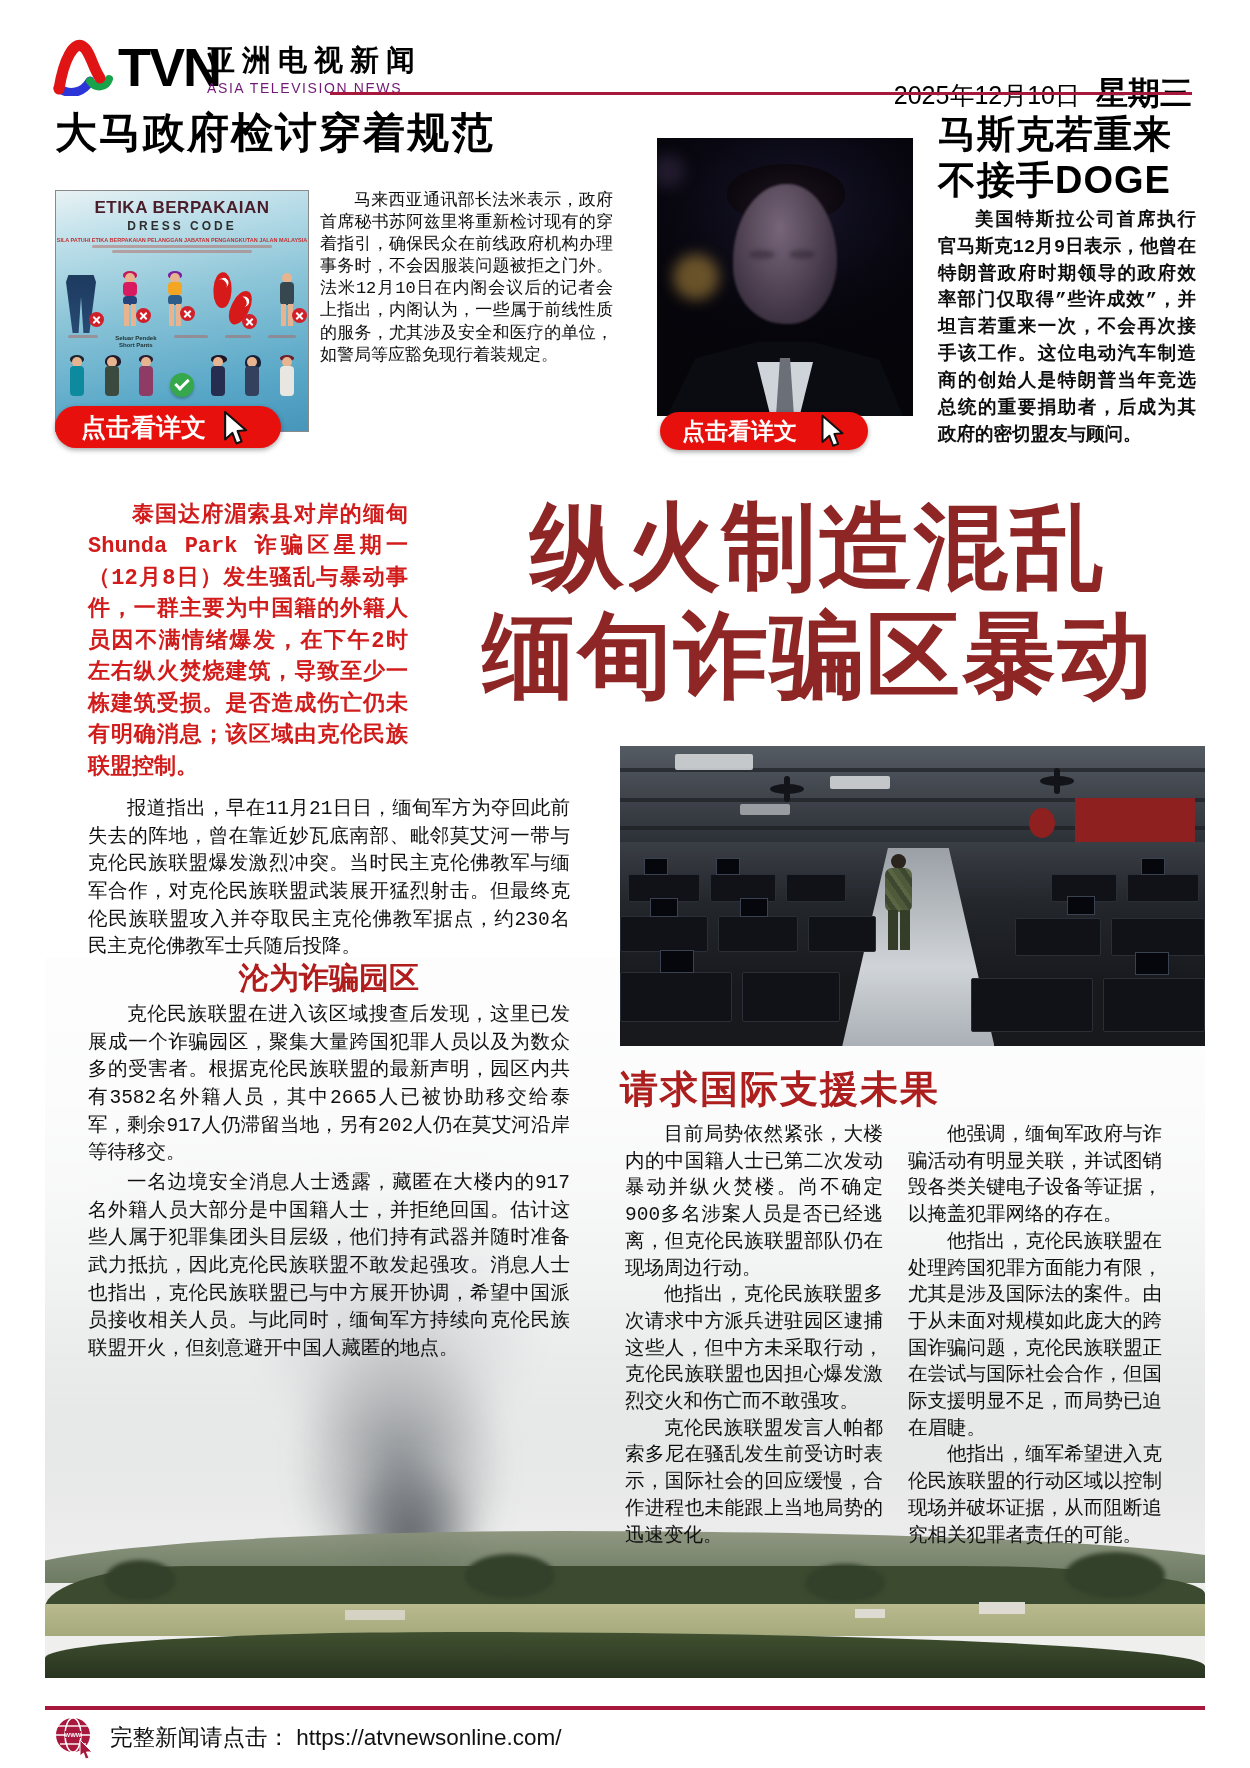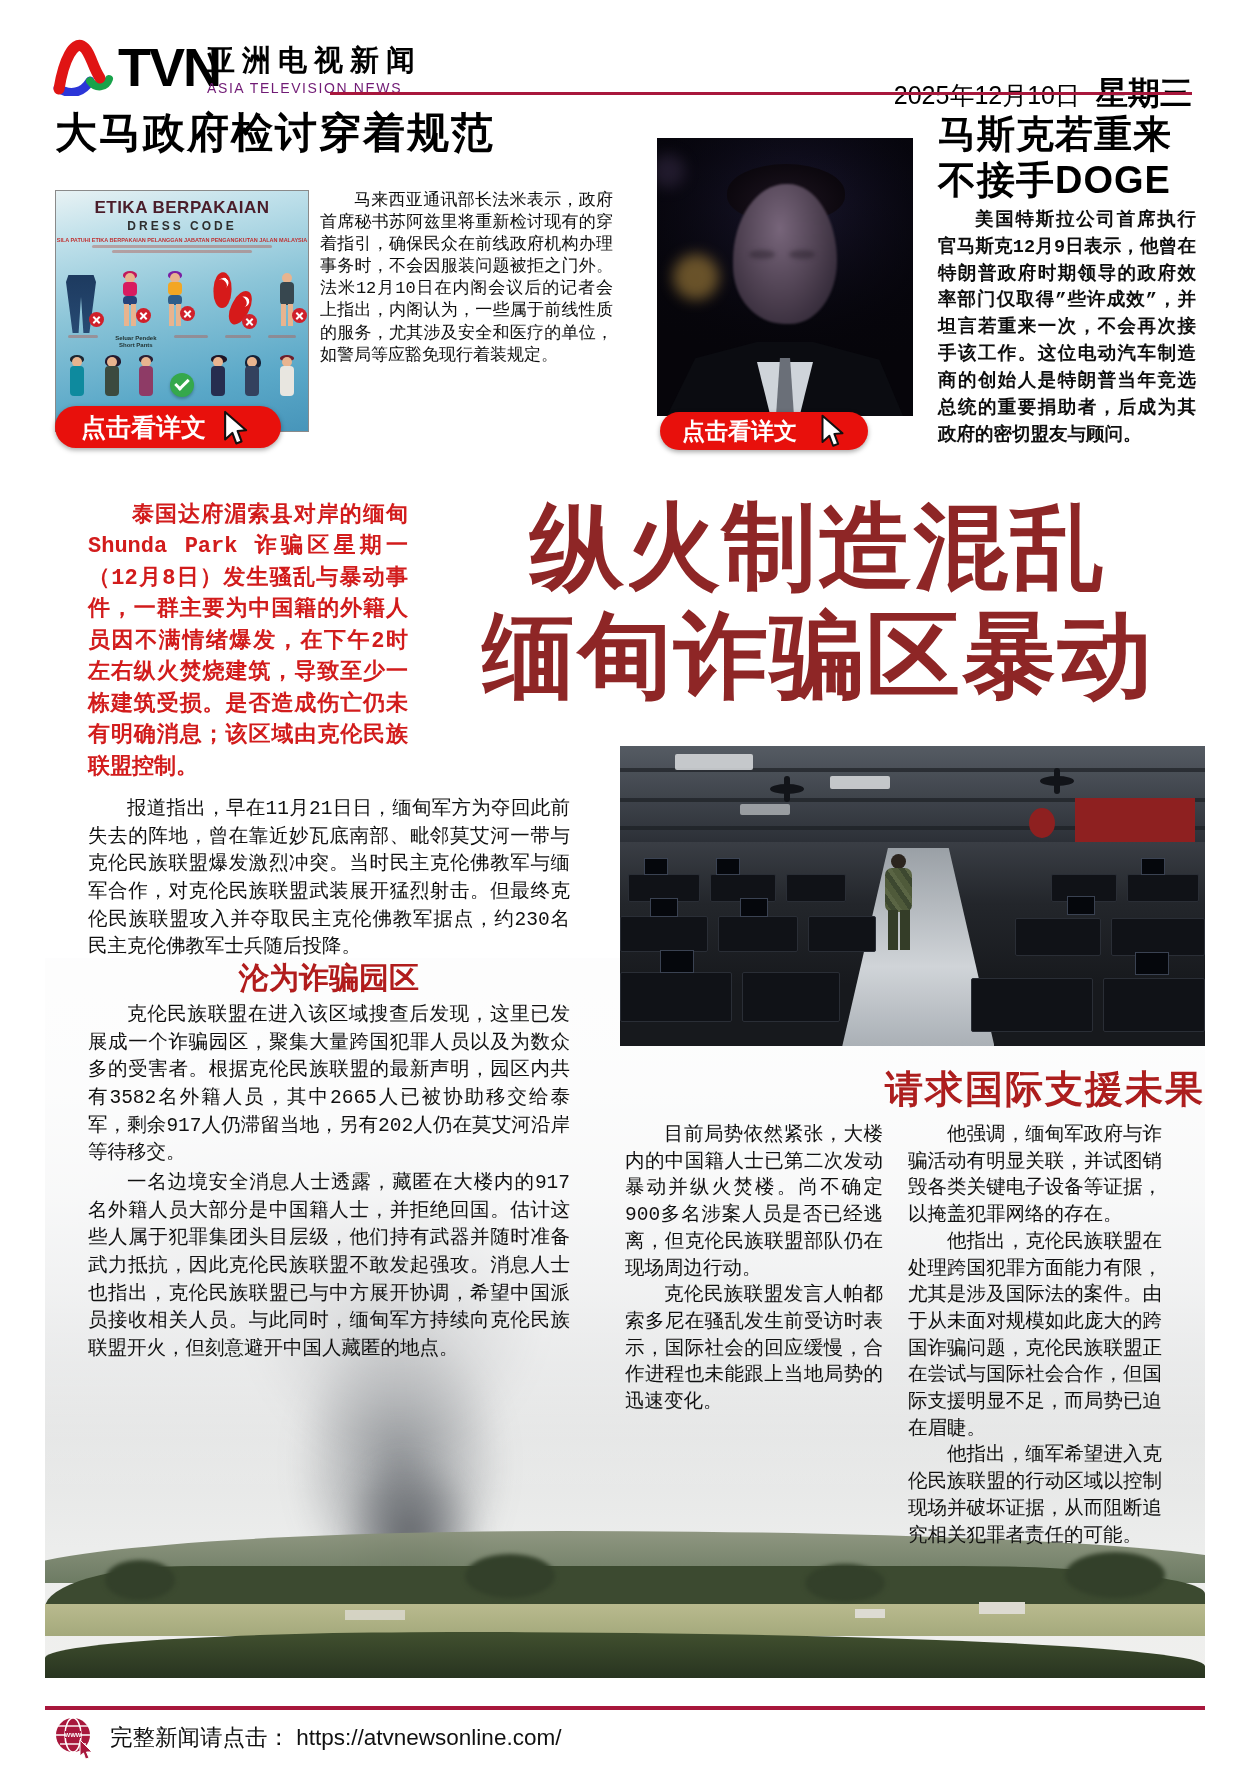--- a/index.html
+++ b/index.html
@@ -18,21 +18,21 @@
   .date-txt{font-size:25px;color:#000;}
   .weekday-txt{font-size:32px;font-weight:900;color:#000;}
 
   
   .h-black{font-weight:900;color:#000;line-height:1.18;}
   .body-txt{font-size:17px;line-height:1.3;color:#0e0e0e;}
   .body-txt2{font-size:18.5px;line-height:1.45;color:#0e0e0e;font-weight:600;}
   .lead-red{font-size:22px;line-height:1.43;font-weight:800;color:#d21c1c;}
   .main-head{font-size:94px;font-weight:900;color:#8e2626;line-height:1.16;text-align:center;letter-spacing:2px;}
   .sec-head1{font-size:30px;font-weight:900;color:#b11c1c;text-align:center;}
-  .sec-head2{font-size:38px;font-weight:900;color:#ad1e1e;text-align:right;letter-spacing:2px;}
+  .sec-head2{font-size:38px;font-weight:900;color:#ad1e1e;text-align:left;letter-spacing:2px;}
   .para{font-size:19.5px;line-height:1.42;color:#101010;}
   .colp{font-size:19.5px;line-height:1.37;color:#101010;}
   .colp p{margin:0;}
 
   
   .btn{position:absolute;background:#e8100c;border-radius:22px;color:#fff;font-weight:800;
        display:flex;align-items:center;box-shadow:0 2px 5px rgba(0,0,0,.35);z-index:6;}
 
   
   .poster{background:linear-gradient(168deg,#e8f2f4 0%,#bfe0ea 18%,#8cc5d8 45%,#5aa8c8 78%,#4795ba 100%);
@@ -352,20 +352,21 @@
   </div>
 
   <div class="abs sec-head1 z2" style="left:88px;top:958px;width:482px;">沦为诈骗园区</div>
   <div class="abs para jchi indent z2" style="left:88px;top:1002px;width:482px;">克伦民族联盟在进入该区域搜查后发现，这里已发展成一个诈骗园区，聚集大量跨国犯罪人员以及为数众多的受害者。根据克伦民族联盟的最新声明，园区内共有3582名外籍人员，其中2665人已被协助移交给泰军，剩余917人仍滞留当地，另有202人仍在莫艾河沿岸等待移交。</div>
   <div class="abs para jchi indent z2" style="left:88px;top:1170px;width:482px;">一名边境安全消息人士透露，藏匿在大楼内的917名外籍人员大部分是中国籍人士，并拒绝回国。估计这些人属于犯罪集团头目层级，他们持有武器并随时准备武力抵抗，因此克伦民族联盟不敢发起强攻。消息人士也指出，克伦民族联盟已与中方展开协调，希望中国派员接收相关人员。与此同时，缅甸军方持续向克伦民族联盟开火，但刻意避开中国人藏匿的地点。</div>
 
   <div class="abs sec-head2 z2" style="left:620px;top:1064px;width:585px;">请求国际支援未果</div>
 
   <div class="abs colp jchi z2" style="left:625px;top:1122px;width:258px;">
     <p class="indent">目前局势依然紧张，大楼内的中国籍人士已第二次发动暴动并纵火焚楼。尚不确定900多名涉案人员是否已经逃离，但克伦民族联盟部队仍在现场周边行动。</p>
+    <p class="indent">他指出，克伦民族联盟多次请求中方派兵进驻园区逮捕这些人，但中方未采取行动，克伦民族联盟也因担心爆发激烈交火和伤亡而不敢强攻。</p>
     <p class="indent">克伦民族联盟发言人帕都索多尼在骚乱发生前受访时表示，国际社会的回应缓慢，合作进程也未能跟上当地局势的迅速变化。</p>
   </div>
   <div class="abs colp jchi z2" style="left:908px;top:1122px;width:254px;">
     <p class="indent">他强调，缅甸军政府与诈骗活动有明显关联，并试图销毁各类关键电子设备等证据，以掩盖犯罪网络的存在。</p>
     <p class="indent">他指出，克伦民族联盟在处理跨国犯罪方面能力有限，尤其是涉及国际法的案件。由于从未面对规模如此庞大的跨国诈骗问题，克伦民族联盟正在尝试与国际社会合作，但国际支援明显不足，而局势已迫在眉睫。</p>
     <p class="indent">他指出，缅军希望进入克伦民族联盟的行动区域以控制现场并破坏证据，从而阻断追究相关犯罪者责任的可能。</p>
   </div>
 
   <div class="abs hrule" style="left:45px;right:45px;top:1706px;height:4px;"></div>
   <svg class="abs" style="left:52px;top:1714px;" width="46" height="46" viewBox="0 0 46 46">

